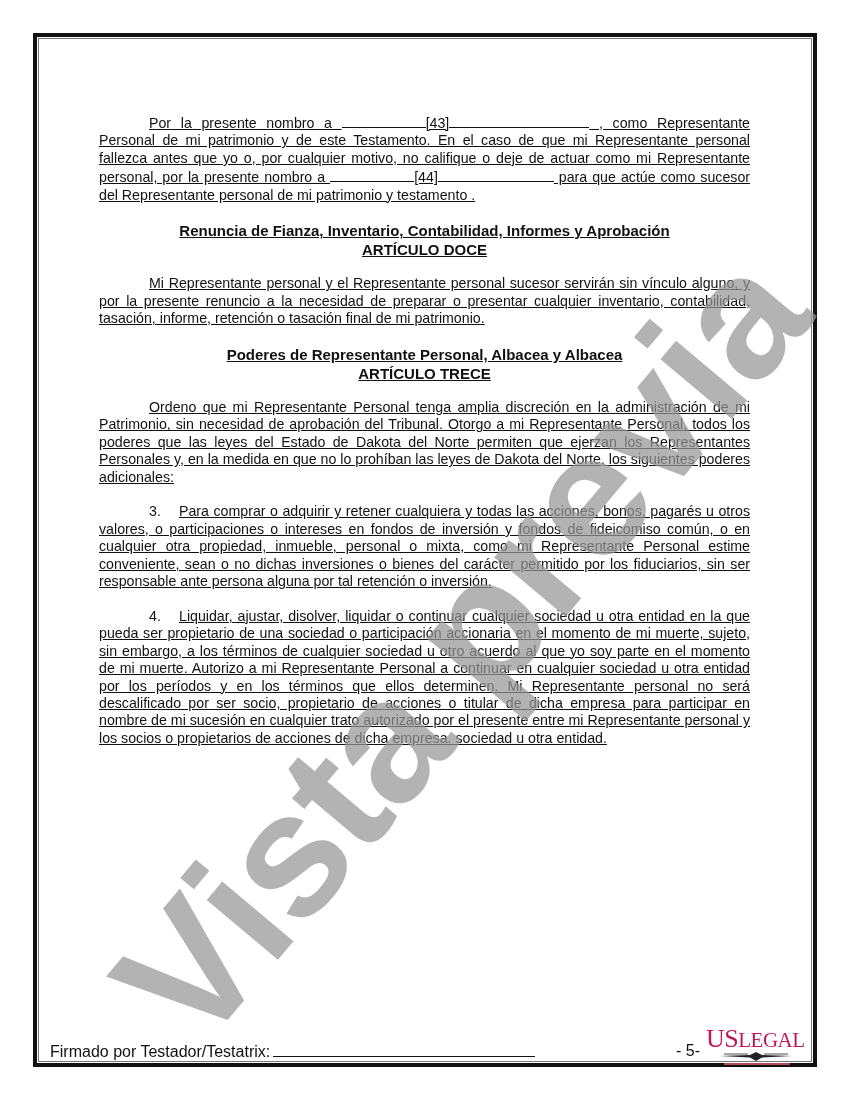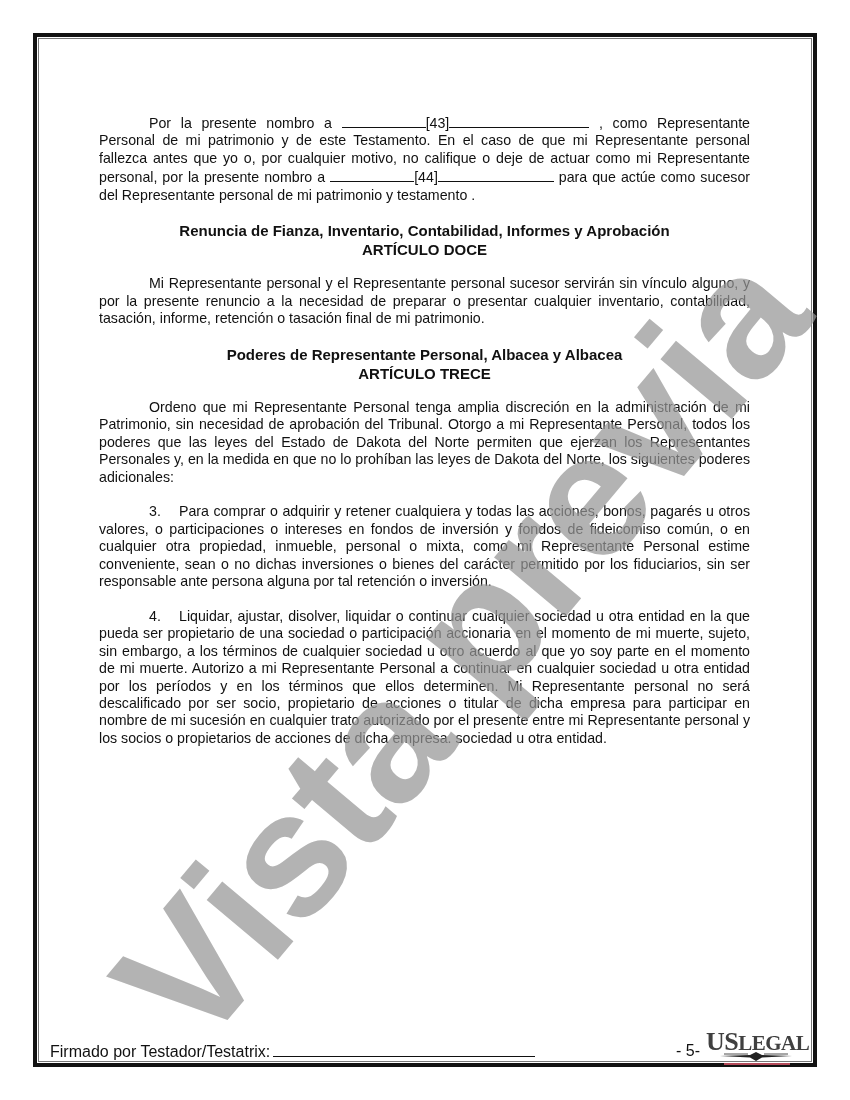--- a/index.html
+++ b/index.html
@@ -26,20 +26,21 @@
       box-sizing: content-box;
     }
     .content {
       position: absolute;
       left: 99px;
       top: 113px;
       width: 651px;
       font-size: 14.2px;
       line-height: 17.4px;
       text-align: justify;
+      text-decoration: underline;
     }
     .para {
       margin: 0 0 17.4px 0;
       text-indent: 50px;
     }
     .heading {
       text-align: center;
       font-weight: bold;
       font-size: 15px;
       line-height: 19px;
@@ -87,25 +88,24 @@
     .logo {
       position: absolute;
       left: 706px;
       top: 1025px;
       width: 116px;
       height: 44px;
     }
     .logo-text {
       font-family: "Liberation Serif", serif;
       font-size: 26px;
-      line-height: 34px;
-      color: #404040;
+      line-height: 28px;
+      color: #be185d;
       letter-spacing: -0.5px;
       white-space: nowrap;
-      font-weight: bold;
     }
     .logo-text .small { font-size: 21px; }
     .logo-wing {
       position: absolute;
       left: 14px;
       top: 27px;
       width: 72px;
       height: 9px;
     }
     .logo-tag {

